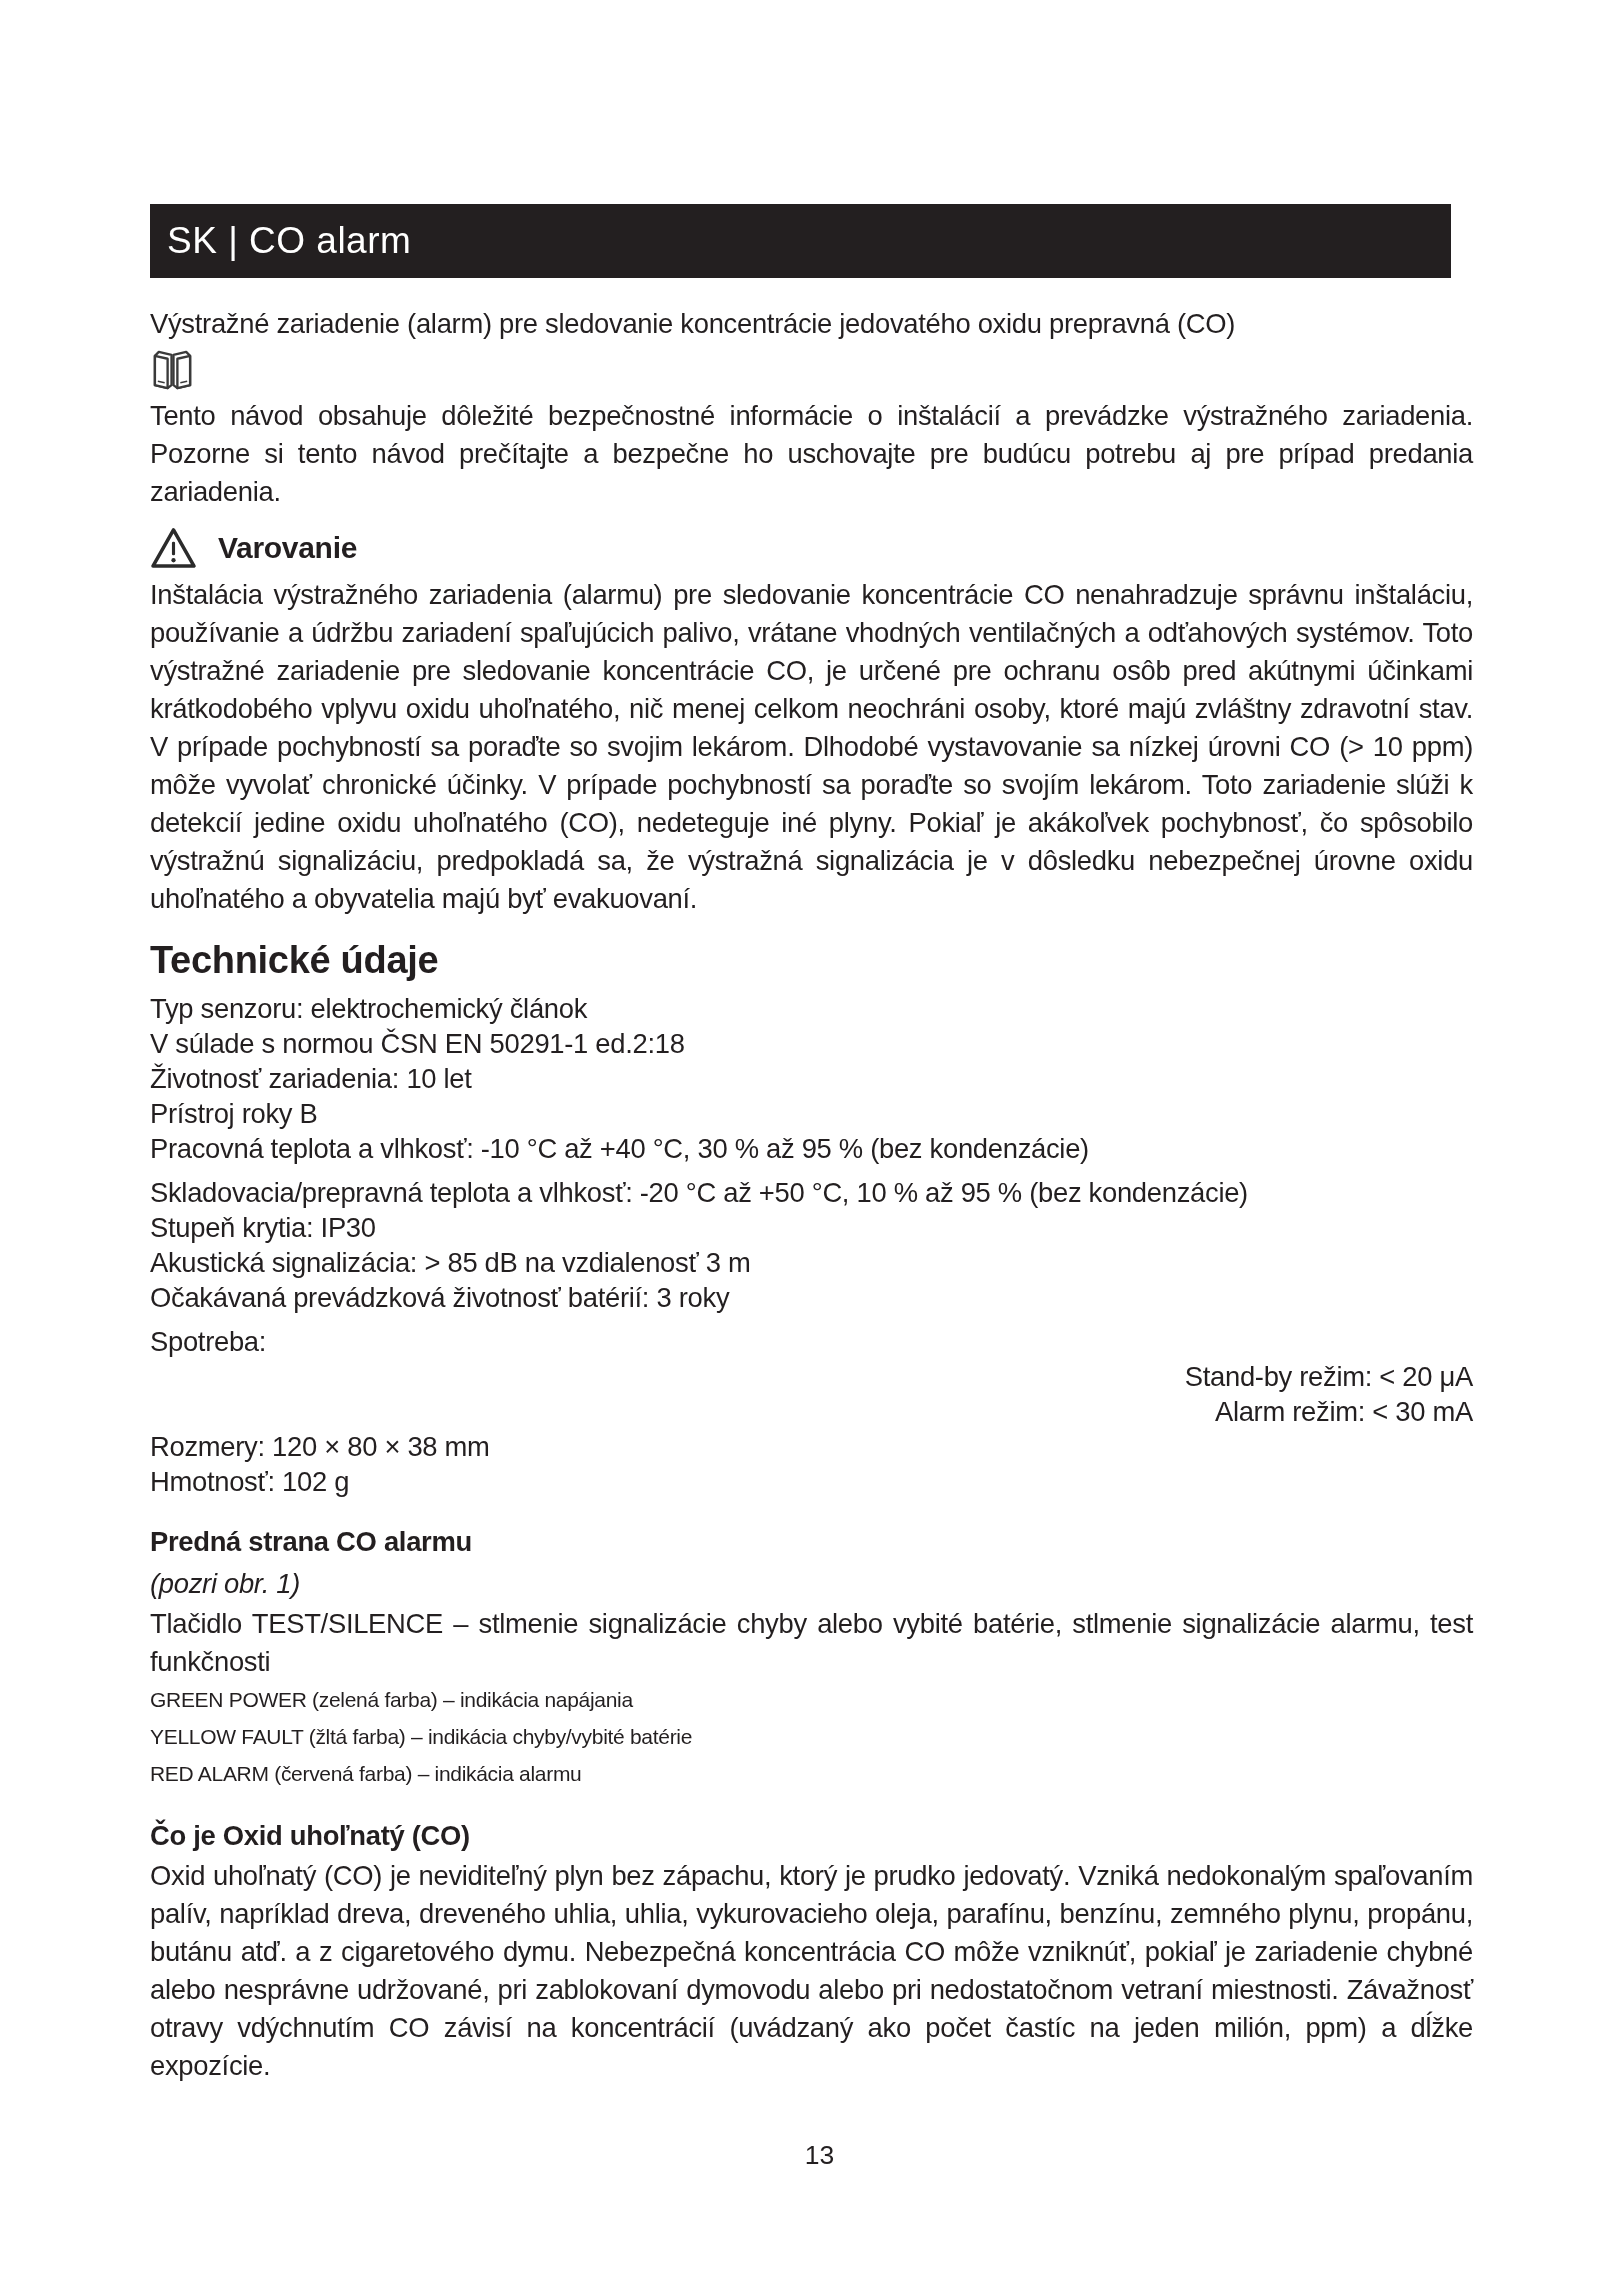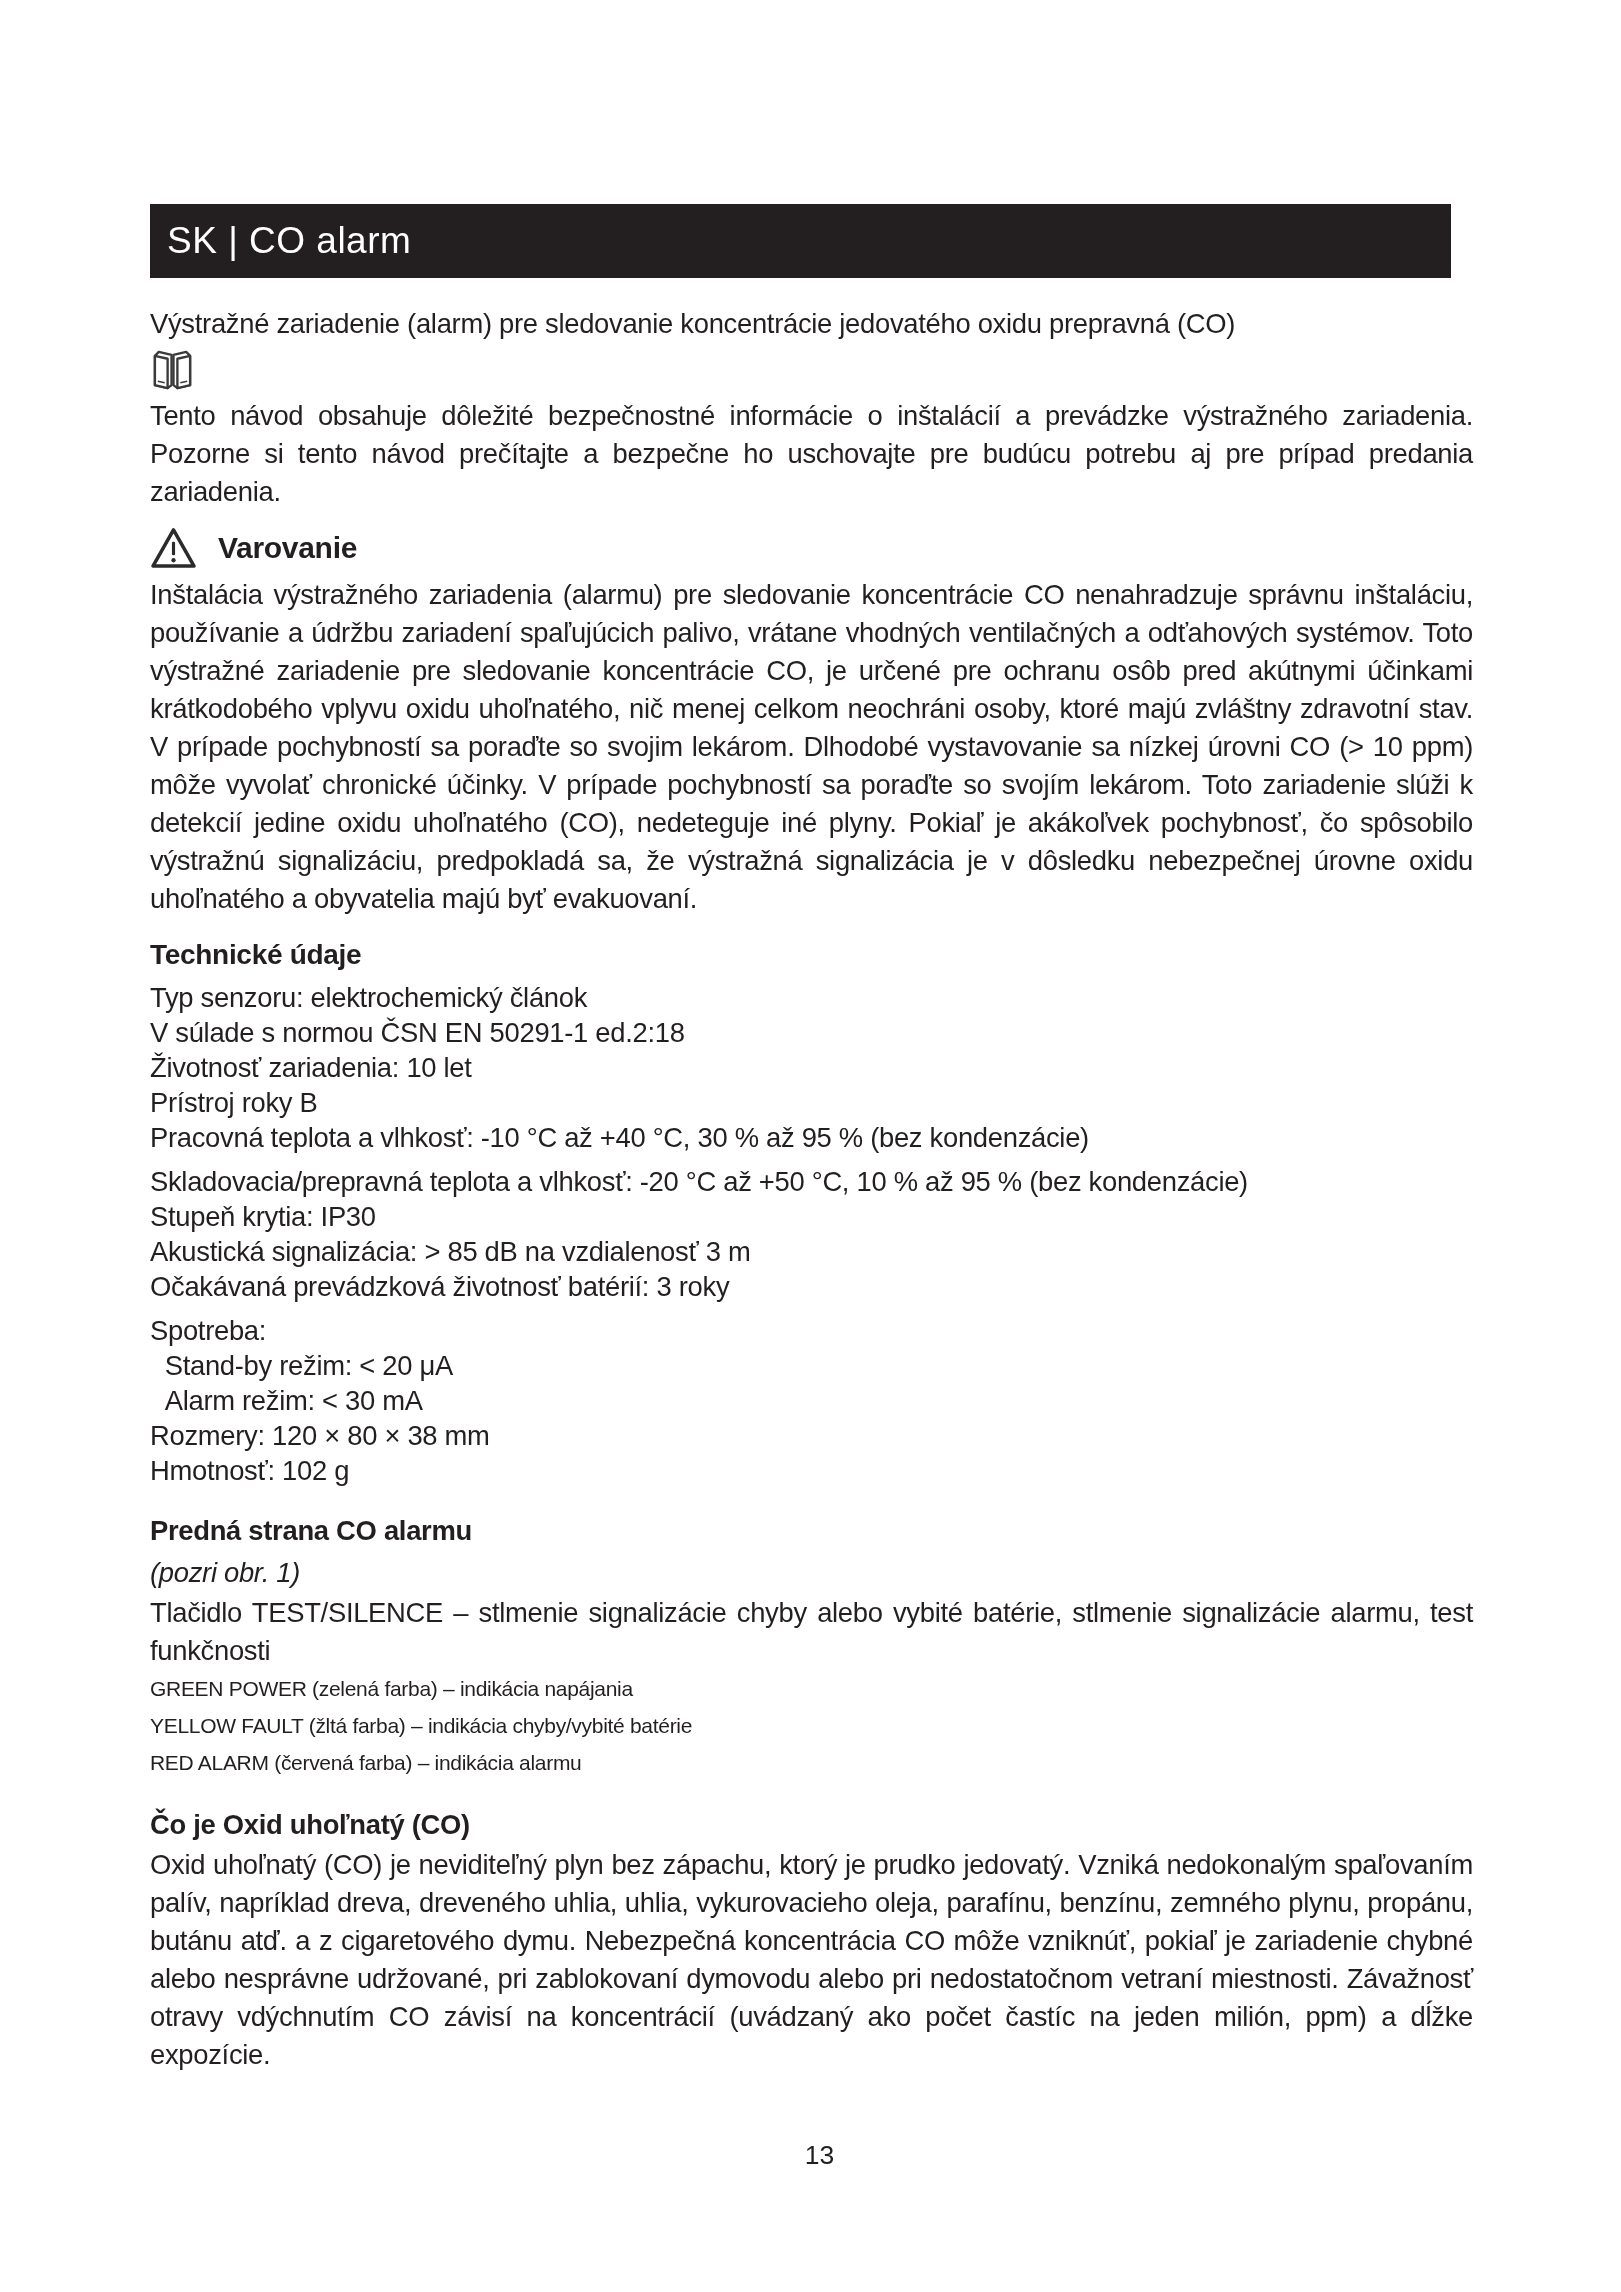--- a/index.html
+++ b/index.html
@@ -69,37 +69,38 @@
     font-size: 30px;
     font-weight: bold;
     letter-spacing: -0.3px;
   }
   .warn-para {
     margin-top: 5.9px;
     text-align: justify;
   }
   .section-heading {
     margin-top: 21.6px;
-    font-size: 28px;
+    font-size: 38px;
     font-weight: bold;
     letter-spacing: -0.3px;
   }
   .tech-list {
     margin-top: 7.8px;
   }
   .tech-item {
     font-size: 27.4px;
     line-height: 35px;
     letter-spacing: -0.3px;
   }
   .tech-item.gap {
     margin-top: 8.8px;
   }
   .tech-item.indent {
     padding-left: 14.7px;
+    text-align: right;
   }
   .sub-heading {
     margin-top: 25.5px;
     font-size: 27.4px;
     font-weight: bold;
     letter-spacing: -0.3px;
     line-height: 35px;
   }
   .figure-ref {
     font-style: italic;

